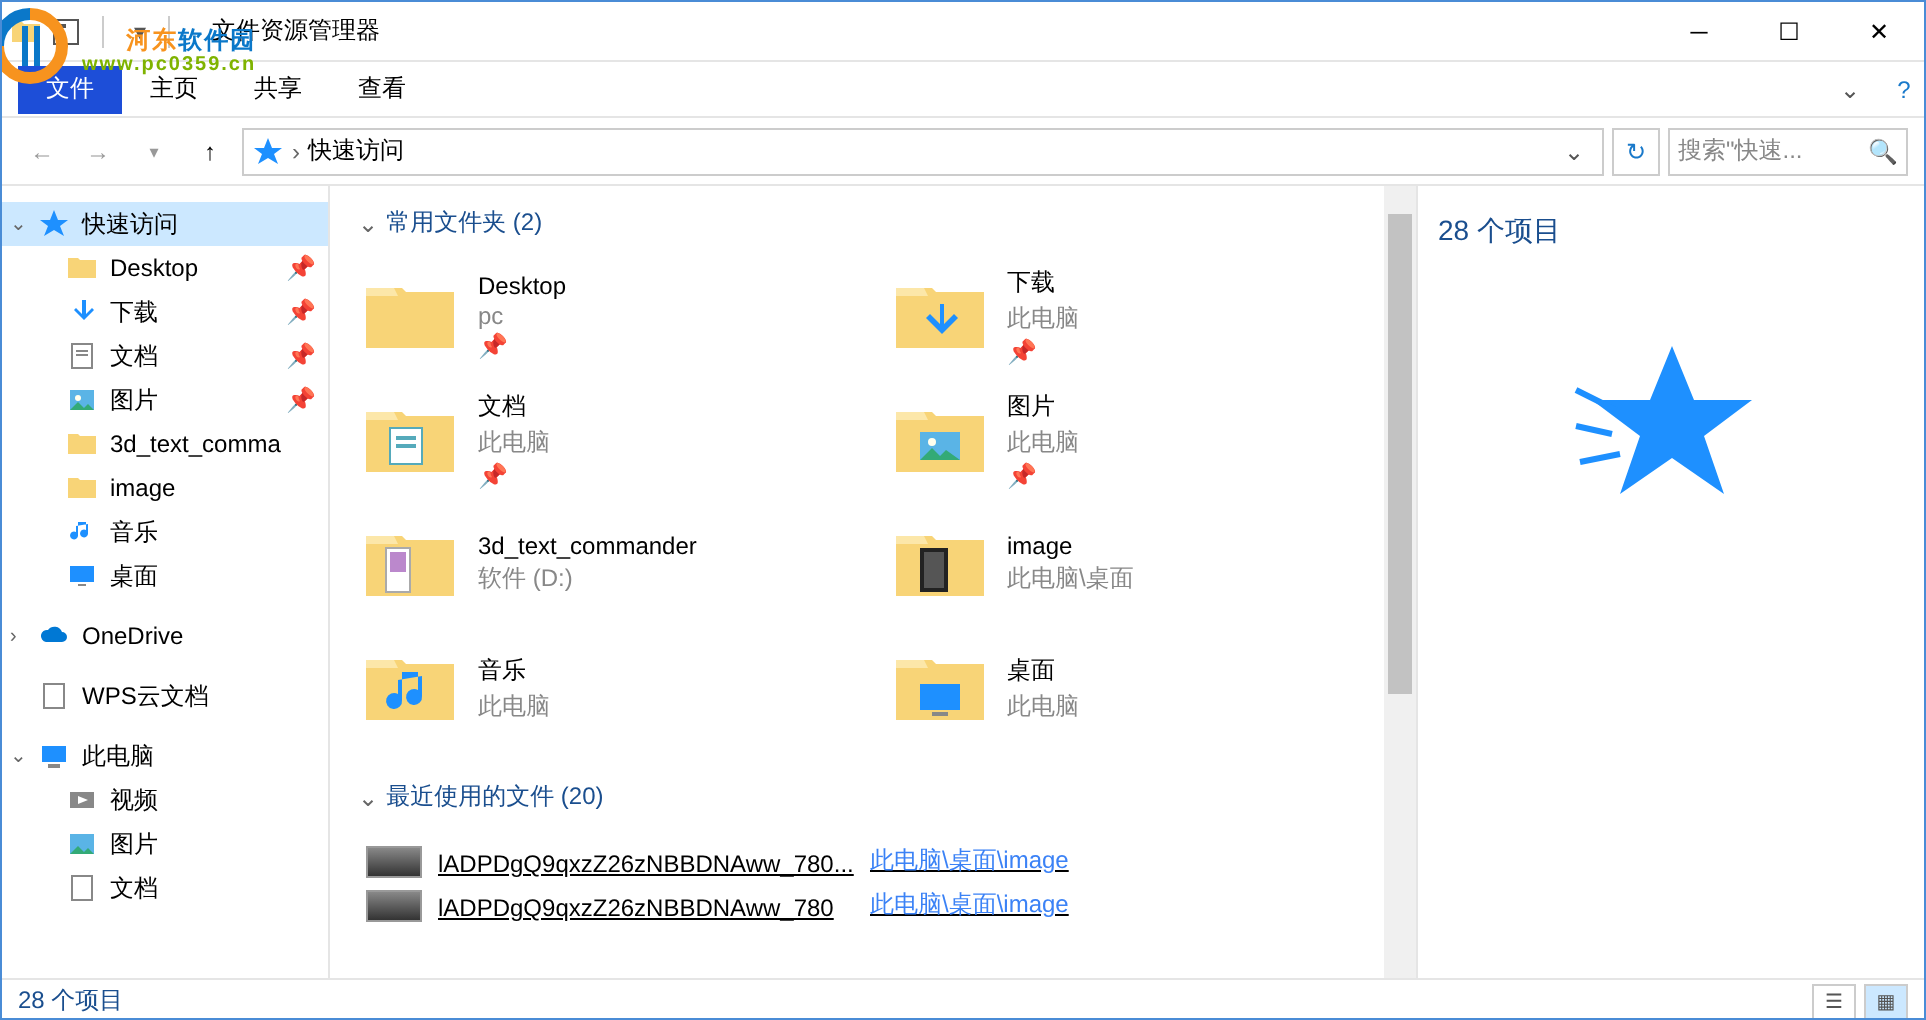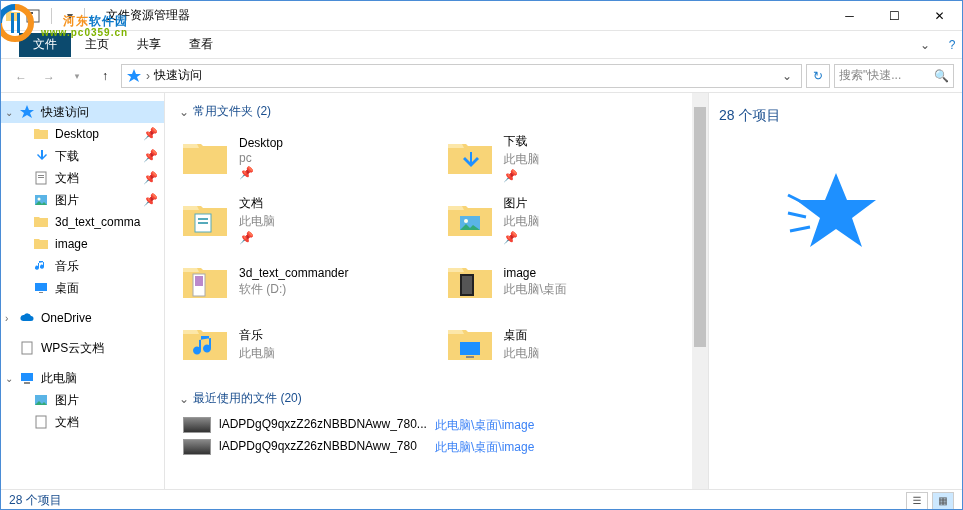--- a/index.html
+++ b/index.html
@@ -10,21 +10,21 @@
 .titlebar .divider { width: 1px; height: 16px; background: #ccc; margin: 0 6px; }
 .titlebar .title { margin-left: 15px; color: #000; }
 .titlebar .winbtns { margin-left: auto; display: flex; }
 .titlebar .winbtn { width: 45px; height: 30px; display: flex; align-items: center; justify-content: center; color: #000; }
 .watermark { position: absolute; top: 2px; left: 0; z-index: 100; pointer-events: none; }
 .watermark .wm-main { font-size: 24px; font-weight: bold; color: #0b78c9; letter-spacing: 1px; text-align: right; }
 .watermark .wm-main .orange { color: #f7931e; }
 .watermark .wm-sub { font-size: 10px; color: #7fb300; font-weight: bold; letter-spacing: 1px; margin-top: -4px; }
 .watermark .wm-circle { position: absolute; left: -6px; top: 0; width: 40px; height: 40px; }
 .ribbon { height: 28px; display: flex; align-items: center; background: #fff; border-bottom: 1px solid #e5e5e5; }
-.ribbon .file-tab { background: #0c4a6e; color: #fff; padding: 4px 14px; height: 24px; display: flex; align-items: center; margin-left: 18px; }
+.ribbon .file-tab { background: #1d4ed8; color: #fff; padding: 4px 14px; height: 24px; display: flex; align-items: center; margin-left: 8px; }
 .ribbon .tab { padding: 4px 14px; color: #000; }
 .ribbon .expand { margin-left: auto; margin-right: 12px; color: #555; }
 .navbar { height: 34px; display: flex; align-items: center; padding: 4px 8px; gap: 4px; background: #fff; border-bottom: 1px solid #e5e5e5; }
 .navbar .navbtn { width: 24px; height: 24px; display: flex; align-items: center; justify-content: center; color: #999; }
 .navbar .navbtn.enabled { color: #000; }
 .navbar .address { flex: 1; height: 24px; border: 1px solid #ccc; display: flex; align-items: center; padding: 0 4px; gap: 4px; }
 .navbar .address .crumb { color: #000; }
 .navbar .addr-drop { width: 20px; display: flex; justify-content: center; color: #555; }
 .navbar .refresh { width: 24px; height: 24px; border: 1px solid #ccc; display: flex; align-items: center; justify-content: center; color: #1979ca; }
 .navbar .search { width: 120px; height: 24px; border: 1px solid #ccc; display: flex; align-items: center; padding: 0 4px; color: #888; gap: 4px; }
@@ -39,21 +39,21 @@
 .main { flex: 1; overflow: hidden; position: relative; padding: 10px 4px 0 14px; }
 .main .section-header { display: flex; align-items: center; gap: 4px; color: #1a4e8e; margin-bottom: 10px; }
 .main .section-header .chev { color: #666; }
 .main .folder-grid { display: grid; grid-template-columns: 1fr 1fr; gap: 6px 4px; margin-bottom: 18px; }
 .main .folder-item { display: flex; align-items: center; gap: 10px; height: 56px; padding: 2px; }
 .main .folder-item .ficon { width: 48px; height: 44px; position: relative; }
 .main .folder-item .ftext .fname { color: #000; }
 .main .folder-item .ftext .fsub { color: #888; margin-top: 1px; }
 .main .folder-item .ftext .fpin { color: #888; margin-top: 1px; }
 .main .recent-list { }
-.main .recent-item { display: flex; align-items: flex-start; height: 22px; gap: 8px; padding-left: 4px; }
+.main .recent-item { display: flex; align-items: flex-end; height: 22px; gap: 8px; padding-left: 4px; text-decoration: underline; }
 .main .recent-item .rthumb { width: 28px; height: 16px; background: linear-gradient(#888,#333); border: 1px solid #999; }
 .main .recent-item .rname { width: 208px; overflow: hidden; white-space: nowrap; text-overflow: ellipsis; }
 .main .recent-item .rpath { color: #3b82f6; }
 .main .scrollbar { position: absolute; right: 0; top: 0; width: 16px; height: 100%; background: #f0f0f0; }
 .main .scrollbar .thumb { position: absolute; left: 2px; width: 12px; background: #c2c2c2; }
 .preview { width: 254px; border-left: 1px solid #e5e5e5; padding: 14px 10px; }
 .preview .ptitle { color: #1a4e8e; font-size: 14px; }
 .preview .pstar { margin-top: 40px; display: flex; justify-content: center; }
 .statusbar { height: 22px; border-top: 1px solid #e5e5e5; display: flex; align-items: center; padding: 0 8px; color: #1a4e8e; font-size: 12px; }
 .statusbar .viewbtns { margin-left: auto; display: flex; gap: 4px; }
@@ -221,20 +221,27 @@
     <div class="item">
         <span class="expand-arrow">⌄</span>
         <svg class="icon-sm" viewBox="0 0 16 16">
           <rect x="2" y="3" width="12" height="8" fill="#1e90ff"></rect>
           <rect x="5" y="12" width="6" height="2" fill="#888"></rect>
         </svg>
         <span>此电脑</span>
       </div>
     <div class="item sub">
         <svg class="icon-sm" viewBox="0 0 16 16">
+          <rect x="2" y="4" width="12" height="8" fill="#888"></rect>
+          <path fill="#fff" d="M6 6l5 2-5 2z"></path>
+        </svg>
+        <span>视频</span>
+      </div>
+    <div class="item sub">
+        <svg class="icon-sm" viewBox="0 0 16 16">
           <rect x="2" y="3" width="12" height="10" fill="#5ab4e6"></rect>
           <path fill="#3a7" d="M2 13l4-4 3 3 2-2 3 3H2z"></path>
         </svg>
         <span>图片</span>
       </div>
     <div class="item sub">
         <svg class="icon-sm" viewBox="0 0 16 16">
           <rect x="3" y="2" width="10" height="12" fill="#fff" stroke="#888"></rect>
         </svg>
         <span>文档</span>

